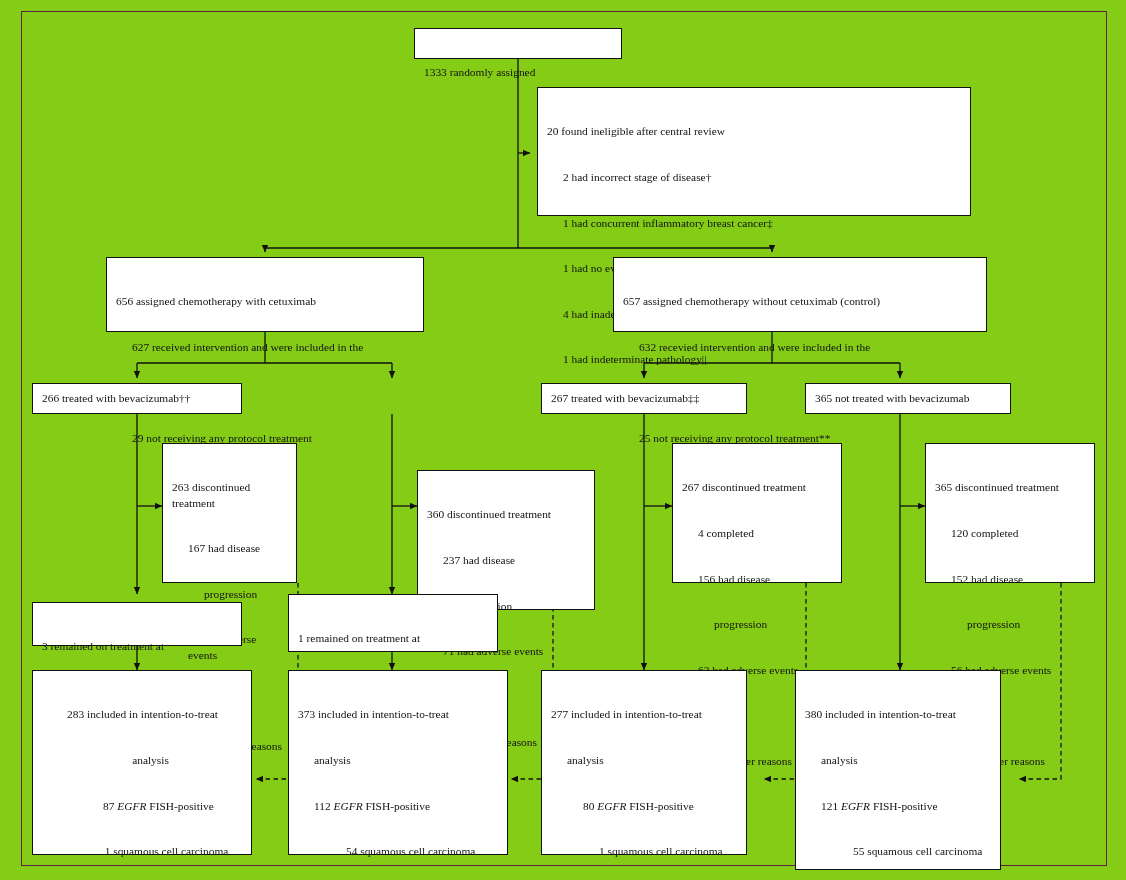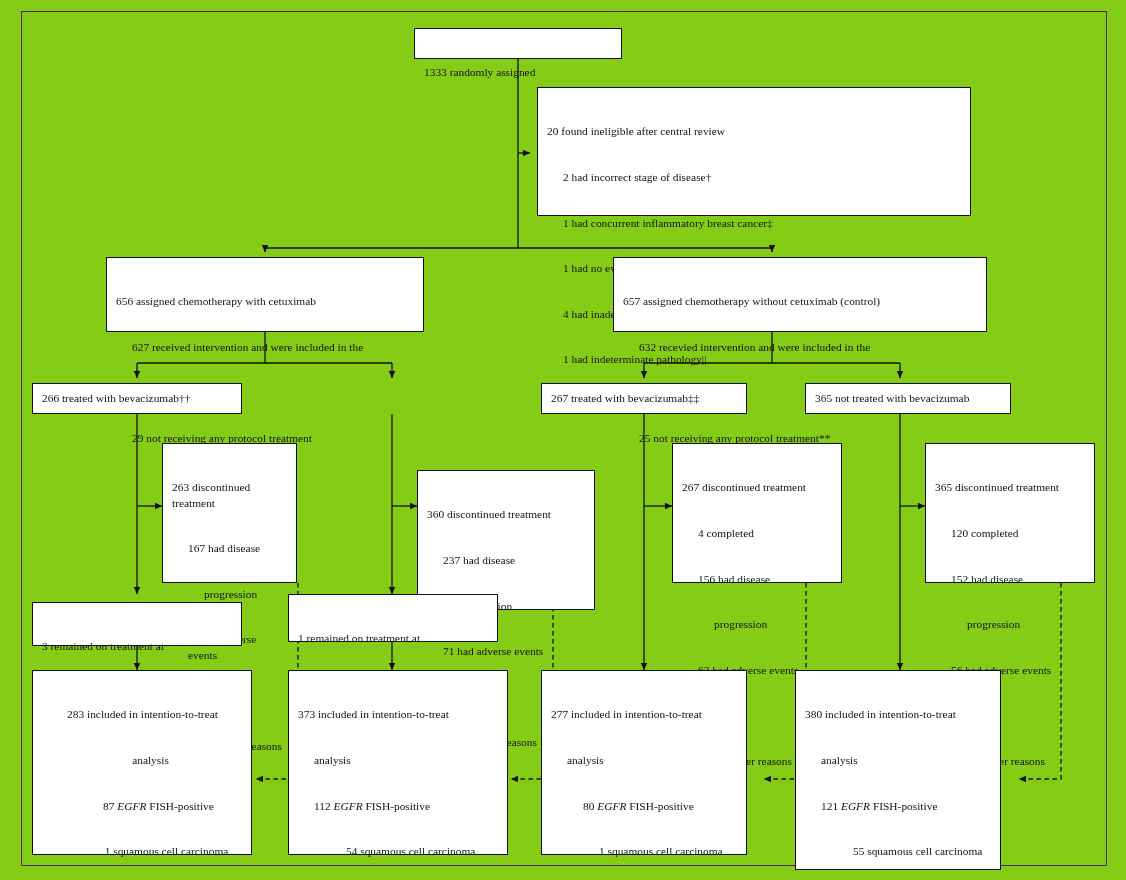--- a/index.html
+++ b/index.html
@@ -184,21 +184,21 @@
     <span class="ln ind2">progression</span>
     <span class="ln ind1">56 had adverse events</span>
     <span class="ln ind1">20 died</span>
     <span class="ln ind1">17 had other reasons</span>
   </div>
 
   <div class="box" style="left:32px; top:594px; width:210px; height:44px;margin-top:8px;">
     <span class="ln ind0">3 remained on treatment at</span>
     <span class="ln ind1">analysis</span>
   </div>
-  <div class="box" style="left:288px; top:594px; width:210px; height:48px;">
+  <div class="box" style="left:288px; top:594px; width:210px; height:58px;">
     <span class="ln ind0">1 remained on treatment at</span>
     <span class="ln ind1">analysis</span>
   </div>
 
   <div class="box" style="left:32px; top:670px; width:220px; height:185px;text-align:center;">
     <span class="ln ind0">283 included in intention-to-treat</span>
     <span class="ln ind1">analysis</span>
     <span class="ln ind2">87 <i class="gene">EGFR</i> FISH-positive</span>
     <span class="ln ind3">1 squamous cell carcinoma</span>
     

